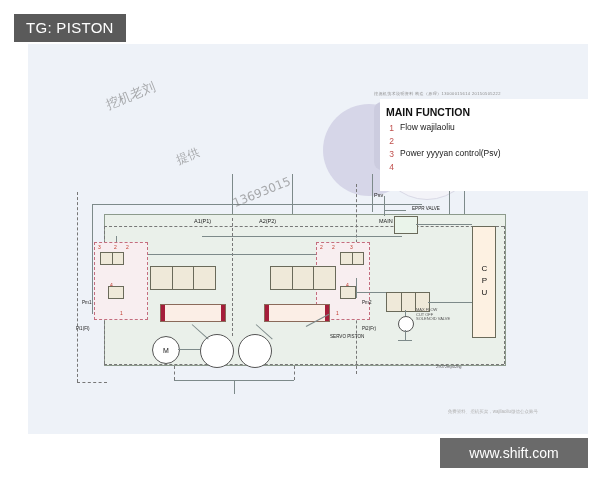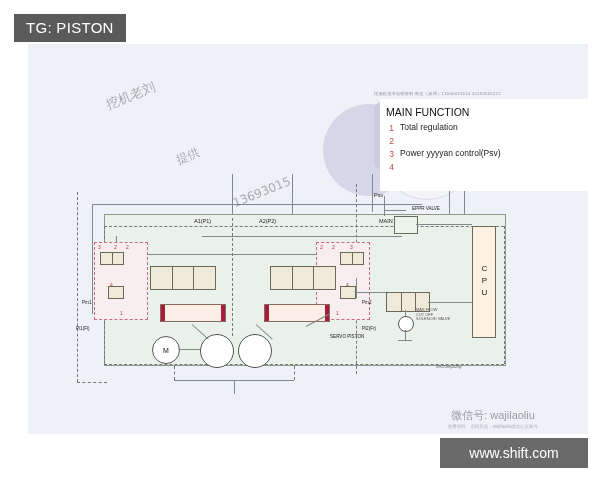--- a/index.html
+++ b/index.html
@@ -37,21 +37,21 @@
     letter-spacing:.4px;
     filter:blur(.4px);
   }
   .mf-bar{position:absolute;left:346px;top:58px;width:246px;height:68px;}
   .mf-pill-l{position:absolute;left:0;top:0;width:16px;height:68px;background:#ccccdf;border-radius:8px 0 0 8px;}
   .mf-pill-r{position:absolute;left:168px;top:0;width:26px;height:68px;background:#ccccdf;border-radius:0 13px 13px 0;}
   .mf-box{
     position:absolute;left:352px;top:55px;width:238px;height:92px;
     background:#ffffff;z-index:6;
   }
-  .mf-title{position:absolute;left:6px;top:7px;font-size:10.5px;font-weight:normal;color:#111;}
+  .mf-title{position:absolute;left:6px;top:7px;font-size:10.5px;font-weight:bold;color:#111;}
   .mf-list{position:absolute;left:0;top:24px;width:238px;}
   .mf-item{display:flex;align-items:flex-start;margin-bottom:3px;}
   .mf-num{width:14px;text-align:right;font-size:8.5px;color:#c0504d;flex:none;}
   .mf-txt{margin-left:6px;font-size:8.5px;color:#1a1a1a;line-height:1.1;}
   
   .diagram{position:absolute;left:46px;top:130px;width:480px;height:260px;}
   .dg-label{position:absolute;font-size:5.5px;color:#222;white-space:nowrap;}
   .dg-label.sm{font-size:4.6px;}
   .dg-label.tiny{font-size:4px;color:#555;}
   .ln{position:absolute;background:#7d8a8a;}
@@ -125,21 +125,21 @@
   <div class="mf-bar">
     <div class="mf-pill-l"></div>
     <div class="mf-pill-r"></div>
   </div>
 
   <div class="mf-box">
     <div class="mf-title">MAIN FUNCTION</div>
     <div class="mf-list">
       <div class="mf-item">
         <span class="mf-num">1</span>
-        <span class="mf-txt">Total regulation</span>
+        <span class="mf-txt">Flow wajilaoliu</span>
       </div>
       <div class="mf-item">
         <span class="mf-num">2</span>
       </div>
       <div class="mf-item">
         <span class="mf-num">3</span>
         <span class="mf-txt">Power yyyyan control(Psv)</span>
       </div>
       <div class="mf-item">
         <span class="mf-num">4</span>
@@ -275,19 +275,18 @@
 
     <div class="dg-label tiny" style="left:362px;top:190px;">29072mp02hg</div>
   </div>
 
   <div class="wm" style="left:82px;top:52px;">挖机老刘</div>
   <div class="wm wm2" style="left:152px;top:108px;">提供</div>
   <div class="wm wm2" style="left:208px;top:152px;">13693015</div>
 </div>
 
 <div class="wechat">
-  <div class="l1">微信号: wajilaoliu</div>
   <div class="l2">免费资料、挖机买卖，wajilaoliu微信公众账号</div>
 </div>
 
 <div class="urlbar">
   <span>www.shift.com</span>
 </div>
 
 </body></html>

